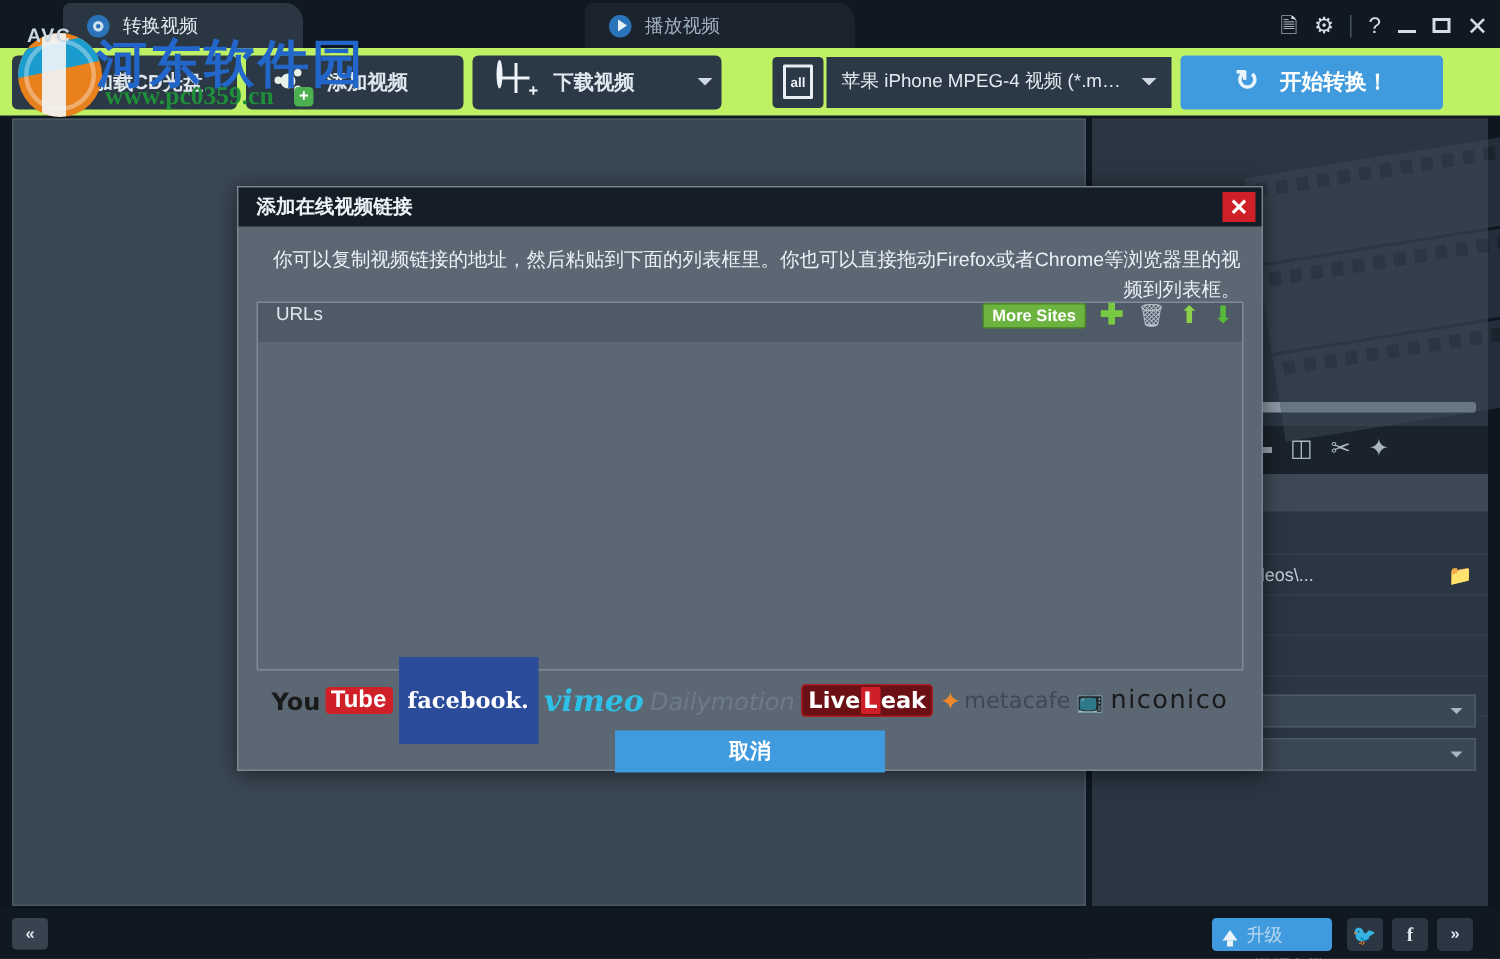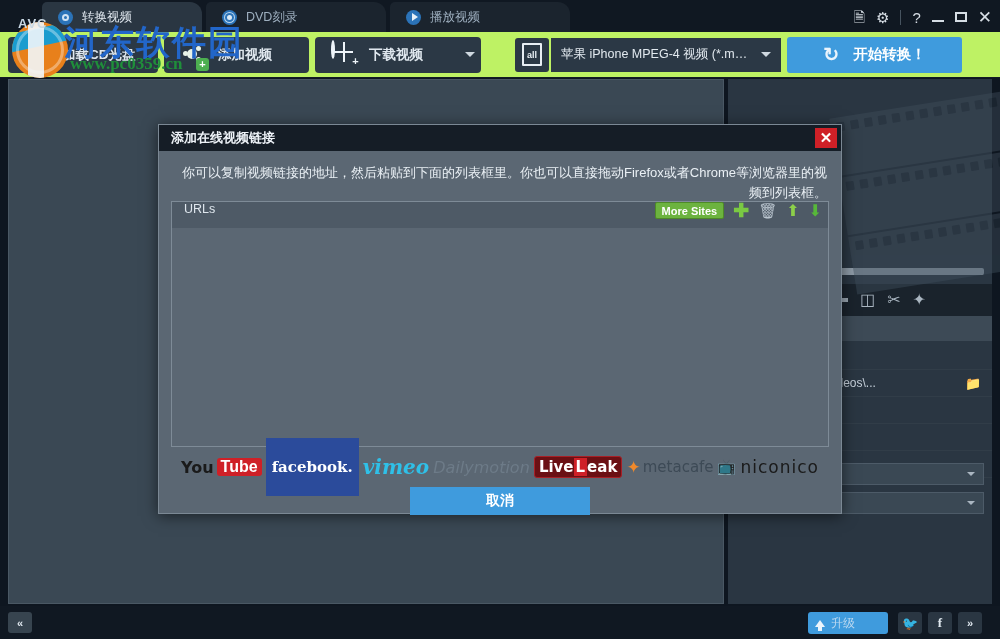--- a/index.html
+++ b/index.html
@@ -254,26 +254,20 @@
 </style>
 </head>
 <body>
 
 <div id="tabbar">
   <div class="tab active" id="tab-convert">
     <span class="tab-ico">
         <i class="ico-convert"></i>
       </span>
     <span>转换视频</span>
-  </div>
-  <div class="tab inactive" id="tab-dvd">
-    <span class="tab-ico">
-        <i class="ico-dvd"></i>
-      </span>
-    <span>DVD刻录</span>
   </div>
   <div class="tab inactive" id="tab-play">
     <span class="tab-ico">
         <i class="ico-play"></i>
       </span>
     <span>播放视频</span>
   </div>
 
   <div id="wincontrols">
     <span class="wbtn glyph-list">🗎</span>

